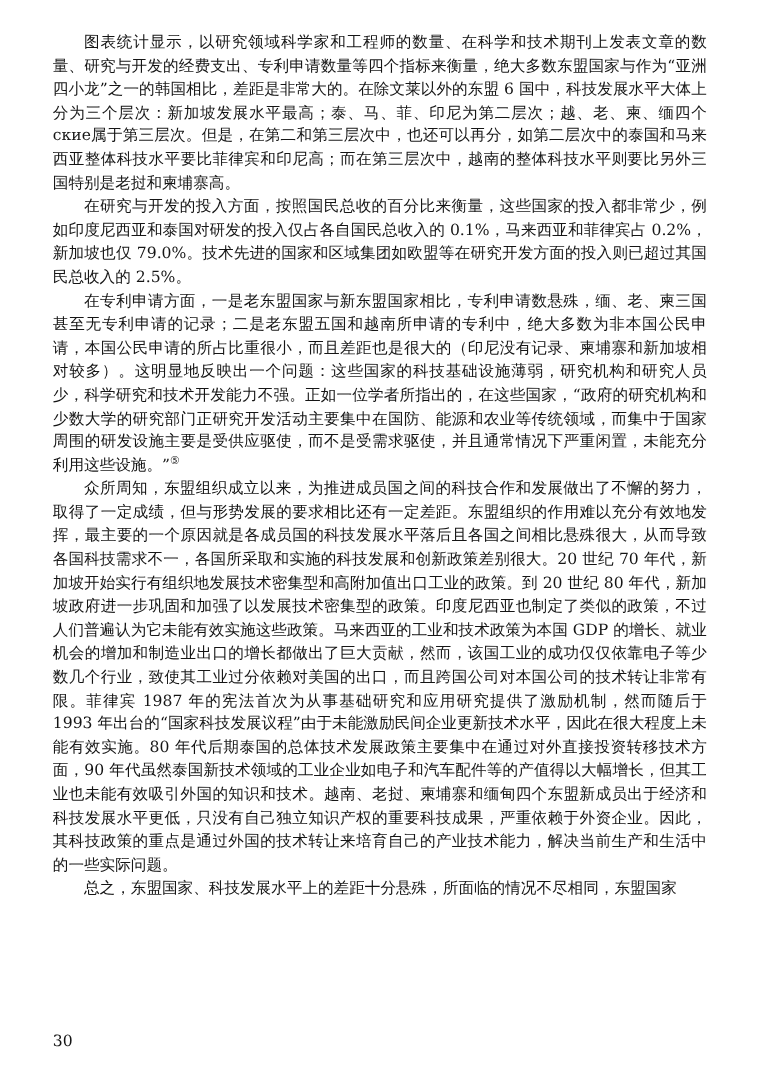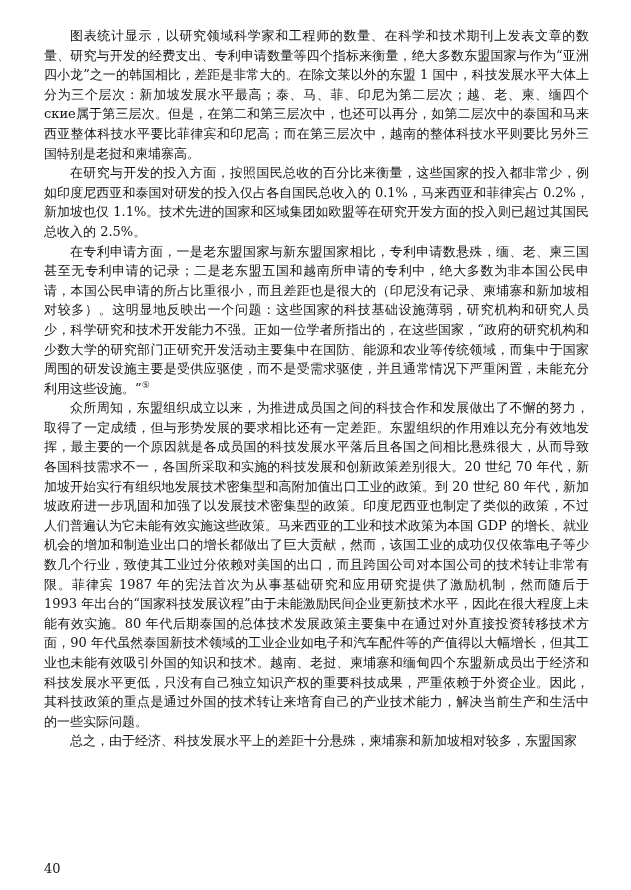--- a/index.html
+++ b/index.html
@@ -54,36 +54,36 @@
     color: #151515;
   }
 </style>
 </head>
 <body>
 
 <div class="page">
   <div class="body-text">
 
     <p>
-      <span>图表统计显示，以研究领域科学家和工程师的数量、在科学和技术期刊上发表文章的数量、研究与开发的经费支出、专利申请数量等四个指标来衡量，绝大多数东盟国家与作为“亚洲四小龙”之一的韩国相比，差距是非常大的。在除文莱以外的东盟 1 国中，科技发展水平大体上分为三个层次：新加坡发展水平最高；泰、马、菲、印尼为第二层次；越、老、柬、缅四个ские属于第三层次。但是，在第二和第三层次中，也还可以再分，如第二层次中的泰国和马来西亚整体科技水平要比菲律宾和印尼高；而在第三层次中，越南的整体科技水平则要比另外三国特别是老挝和柬埔寨高。</span>
+      <span>图表统计显示，以研究领域科学家和工程师的数量、在科学和技术期刊上发表文章的数量、研究与开发的经费支出、专利申请数量等四个指标来衡量，绝大多数东盟国家与作为“亚洲四小龙”之一的韩国相比，差距是非常大的。在除文莱以外的东盟 6 国中，科技发展水平大体上分为三个层次：新加坡发展水平最高；泰、马、菲、印尼为第二层次；越、老、柬、缅四个ские属于第三层次。但是，在第二和第三层次中，也还可以再分，如第二层次中的泰国和马来西亚整体科技水平要比菲律宾和印尼高；而在第三层次中，越南的整体科技水平则要比另外三国特别是老挝和柬埔寨高。</span>
     </p>
 
     <p>
-      <span>在研究与开发的投入方面，按照国民总收的百分比来衡量，这些国家的投入都非常少，例如印度尼西亚和泰国对研发的投入仅占各自国民总收入的 0.1%，马来西亚和菲律宾占 0.2%，新加坡也仅 1.1%。技术先进的国家和区域集团如欧盟等在研究开发方面的投入则已超过其国民总收入的 2.5%。</span>
+      <span>在研究与开发的投入方面，按照国民总收的百分比来衡量，这些国家的投入都非常少，例如印度尼西亚和泰国对研发的投入仅占各自国民总收入的 0.1%，马来西亚和菲律宾占 0.2%，新加坡也仅 79.0%。技术先进的国家和区域集团如欧盟等在研究开发方面的投入则已超过其国民总收入的 2.5%。</span>
     </p>
 
     <p>
       <span>在专利申请方面，一是老东盟国家与新东盟国家相比，专利申请数悬殊，缅、老、柬三国甚至无专利申请的记录；二是老东盟五国和越南所申请的专利中，绝大多数为非本国公民申请，本国公民申请的所占比重很小，而且差距也是很大的（印尼没有记录、柬埔寨和新加坡相对较多）。这明显地反映出一个问题：这些国家的科技基础设施薄弱，研究机构和研究人员少，科学研究和技术开发能力不强。正如一位学者所指出的，在这些国家，“政府的研究机构和少数大学的研究部门正研究开发活动主要集中在国防、能源和农业等传统领域，而集中于国家周围的研发设施主要是受供应驱使，而不是受需求驱使，并且通常情况下严重闲置，未能充分利用这些设施。”</span><span class="sup">⑤</span>
     </p>
 
 
     <p>
       <span>众所周知，东盟组织成立以来，为推进成员国之间的科技合作和发展做出了不懈的努力，取得了一定成绩，但与形势发展的要求相比还有一定差距。东盟组织的作用难以充分有效地发挥，最主要的一个原因就是各成员国的科技发展水平落后且各国之间相比悬殊很大，从而导致各国科技需求不一，各国所采取和实施的科技发展和创新政策差别很大。20 世纪 70 年代，新加坡开始实行有组织地发展技术密集型和高附加值出口工业的政策。到 20 世纪 80 年代，新加坡政府进一步巩固和加强了以发展技术密集型的政策。印度尼西亚也制定了类似的政策，不过人们普遍认为它未能有效实施这些政策。马来西亚的工业和技术政策为本国 GDP 的增长、就业机会的增加和制造业出口的增长都做出了巨大贡献，然而，该国工业的成功仅仅依靠电子等少数几个行业，致使其工业过分依赖对美国的出口，而且跨国公司对本国公司的技术转让非常有限。菲律宾 1987 年的宪法首次为从事基础研究和应用研究提供了激励机制，然而随后于 1993 年出台的“国家科技发展议程”由于未能激励民间企业更新技术水平，因此在很大程度上未能有效实施。80 年代后期泰国的总体技术发展政策主要集中在通过对外直接投资转移技术方面，90 年代虽然泰国新技术领域的工业企业如电子和汽车配件等的产值得以大幅增长，但其工业也未能有效吸引外国的知识和技术。越南、老挝、柬埔寨和缅甸四个东盟新成员出于经济和科技发展水平更低，只没有自己独立知识产权的重要科技成果，严重依赖于外资企业。因此，其科技政策的重点是通过外国的技术转让来培育自己的产业技术能力，解决当前生产和生活中的一些实际问题。</span>
     </p>
 
     <p>
-      <span>总之，由于经济、科技发展水平上的差距十分悬殊，柬埔寨和新加坡相对较多，东盟国家</span>
+      <span>总之，东盟国家、科技发展水平上的差距十分悬殊，所面临的情况不尽相同，东盟国家</span>
     </p>
 
   </div>
 
-  <div class="page-number">40</div>
+  <div class="page-number">30</div>
 </div>
 
 </body></html>

